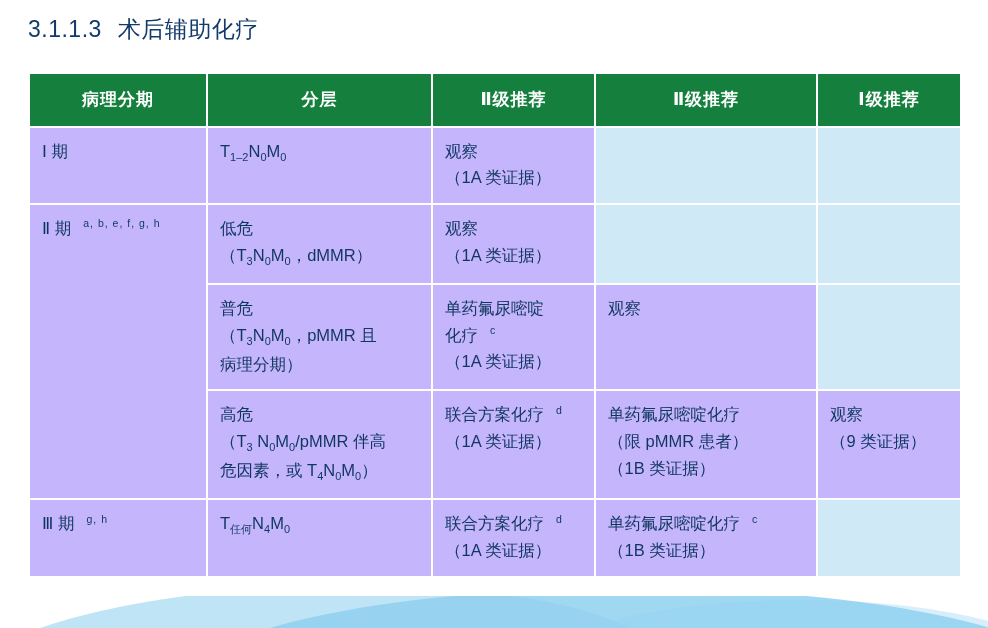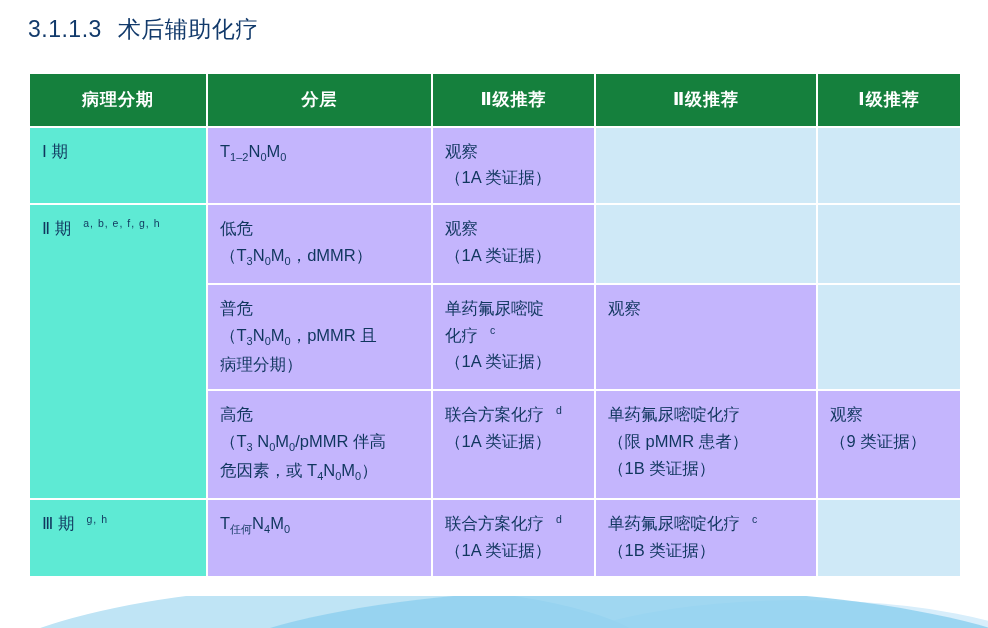--- a/index.html
+++ b/index.html
@@ -60,21 +60,21 @@
     letter-spacing: 1px;
     border-color: #ffffff;
   }
   table.matrix thead th:first-child { border-left-color: #ffffff; }
   td.cell {
     background: #c4b5fd;
     color: #10365e;
   }
   td.cell.empty { background: #cfe9f7; }
   td.stage {
-    background: #5eead4;
+    background: #c4b5fd;
   }
   .col1 { width: 178px; }
   .col2 { width: 225px; }
   .col3 { width: 163px; }
   .col4 { width: 222px; }
   .col5 { width: 144px; }
 
   .sup {
     font-size: 10.5px;
     vertical-align: super;

